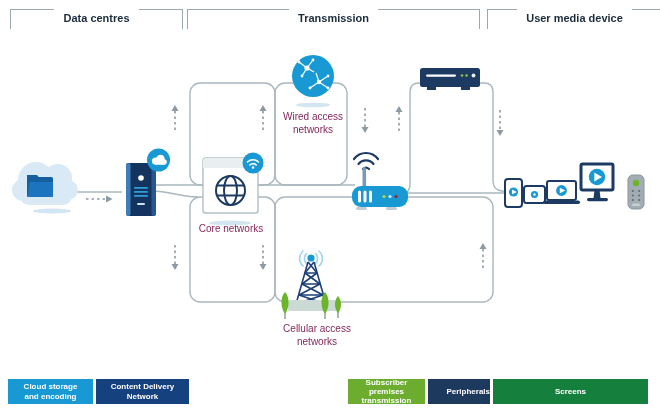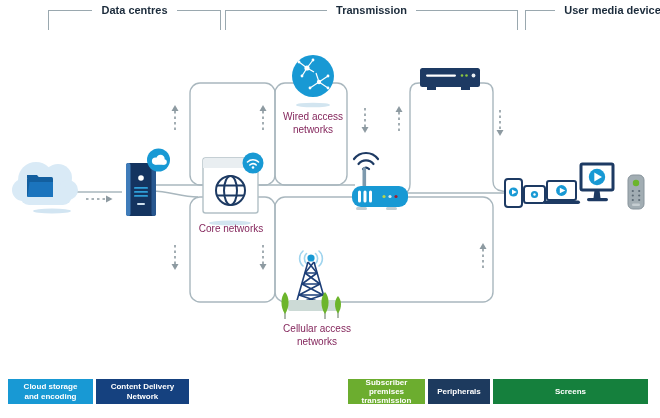--- a/index.html
+++ b/index.html
@@ -1,20 +1,20 @@
 <!DOCTYPE html>
 <html><head>
 <meta charset="utf-8">
 <style>
   html,body{margin:0;padding:0;background:#ffffff;}
   .stage{position:relative;width:660px;height:418px;background:#ffffff;overflow:hidden;
          font-family:"Liberation Sans",sans-serif;}
   .abs{position:absolute;}
   
-  .bracket{position:absolute;top:10px;height:19px;display:flex;align-items:flex-start;margin-left:38px;}
+  .bracket{position:absolute;top:10px;height:19px;display:flex;align-items:flex-end;}
   .bseg{flex:1;height:100%;border-top:1.5px solid #9aa8af;}
   .bseg.bl{border-left:1.5px solid #9aa8af;}
   .bseg.br{border-right:1.5px solid #9aa8af;}
   .blabel{flex:0 0 auto;padding:0 9px;font-weight:bold;font-size:11px;color:#1b2b3b;
           line-height:1;transform:translateY(-50%);white-space:nowrap;}
   
   .node-label{position:absolute;width:110px;text-align:center;font-size:10px;line-height:1.25;
               white-space:pre-line;}
   .maroon{color:#84265c;}
   .green{color:#78ad3b;}
@@ -270,20 +270,20 @@
 and encoding</span>
   </div>
   <div class="legend-box" style="left: 96px; width: 93px; background: rgb(21, 65, 127); text-align: center;">
     <span>Content Delivery
 Network</span>
   </div>
   <div class="legend-box" style="left: 348px; width: 77px; background: rgb(108, 173, 47);">
     <span>Subscriber premises
 transmission</span>
   </div>
-  <div class="legend-box" style="left: 428px; width: 62px; background: rgb(29, 58, 94);">
+  <div class="legend-box" style="left: 428px; width: 62px; background: rgb(29, 58, 94); justify-content: flex-end;">
     <span>Peripherals</span>
   </div>
   <div class="legend-box" style="left: 493px; width: 155px; background: #15803d;">
     <span>Screens</span>
   </div>
 
 </div>
 
 </body></html>

